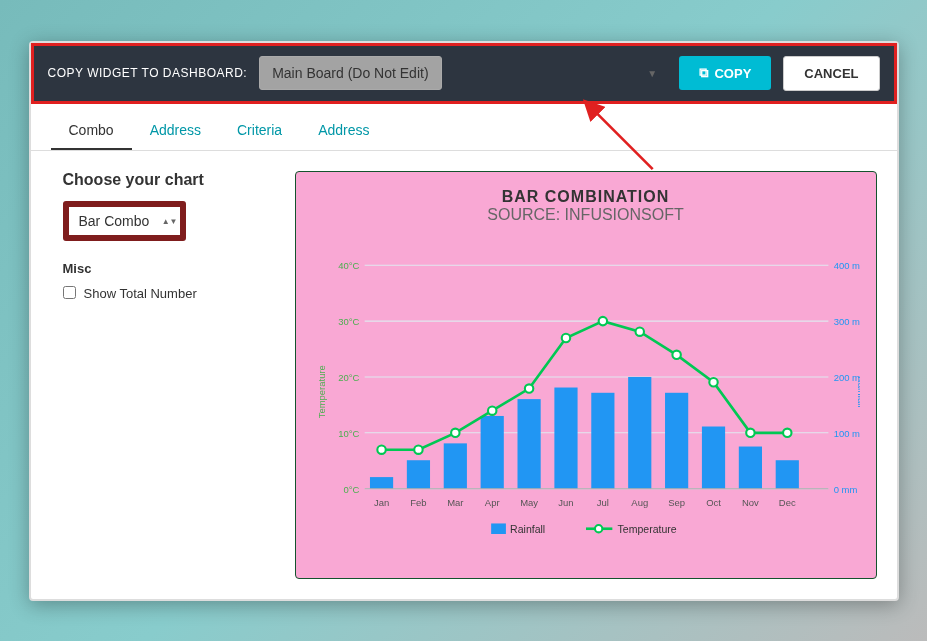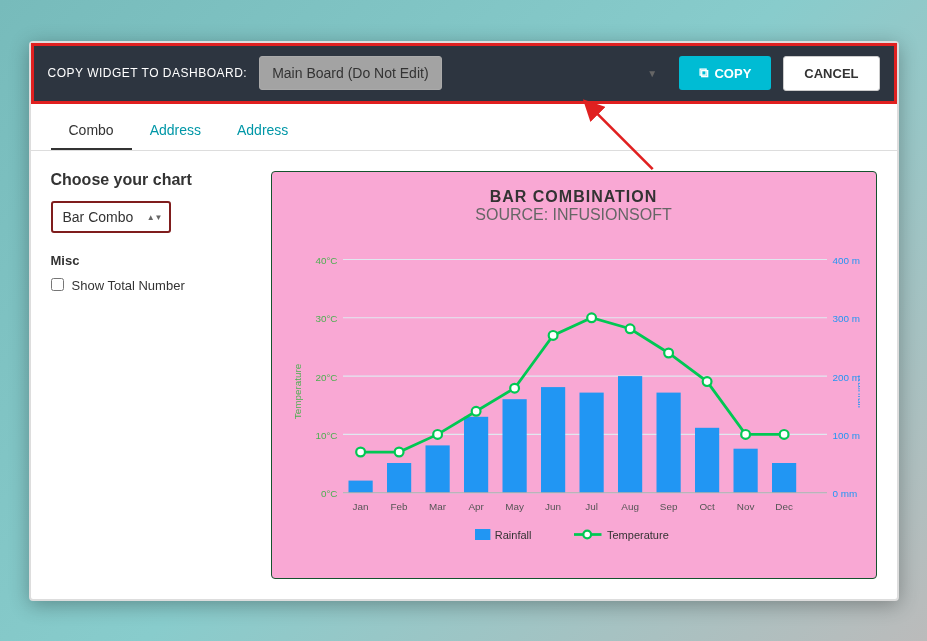--- a/index.html
+++ b/index.html
@@ -140,21 +140,22 @@
 
     .tab.active {
       border-bottom: 2px solid #333;
       color: #333;
     }
 
     
     .main-content {
       display: flex;
       padding: 20px;
-      gap: 20px;
+      gap: 32px;
+      margin-left: 12px;
     }
 
     .left-panel {
       width: 200px;
       flex-shrink: 0;
     }
 
     .left-panel h3 {
       font-size: 16px;
       color: #333;
@@ -162,21 +163,21 @@
     }
 
     .chart-select-wrapper {
       position: relative;
       display: inline-block;
       margin-bottom: 20px;
     }
 
     .chart-select {
       padding: 6px 30px 6px 10px;
-      border: 2px solid #7f1d1d;
+      border: 6px solid #7f1d1d;
       border-radius: 3px;
       font-size: 14px;
       color: #333;
       background: #fff;
       appearance: none;
       cursor: pointer;
       min-width: 120px;
     }
 
     .chart-select-wrapper::after {
@@ -272,20 +273,21 @@
       <marker id="arrowhead" markerWidth="8" markerHeight="8" refX="4" refY="4" orient="auto">
         <path d="M0,0 L8,4 L0,8 Z" fill="#e02020"></path>
       </marker>
     </defs>
     <line x1="90" y1="80" x2="20" y2="10" stroke="#e02020" stroke-width="3" marker-end="url(#arrowhead)"></line>
   </svg>
 
   <div class="tabs-bar">
     <a class="tab active">Combo</a>
     <a class="tab">Address</a>
+    <a class="tab">Criteria</a>
     <a class="tab">Address</a>
   </div>
 
   <div class="main-content">
 
     <div class="left-panel">
       <h3>Choose your chart</h3>
       <div class="chart-select-wrapper">
         <select class="chart-select">
           <option>Bar Combo</option>

